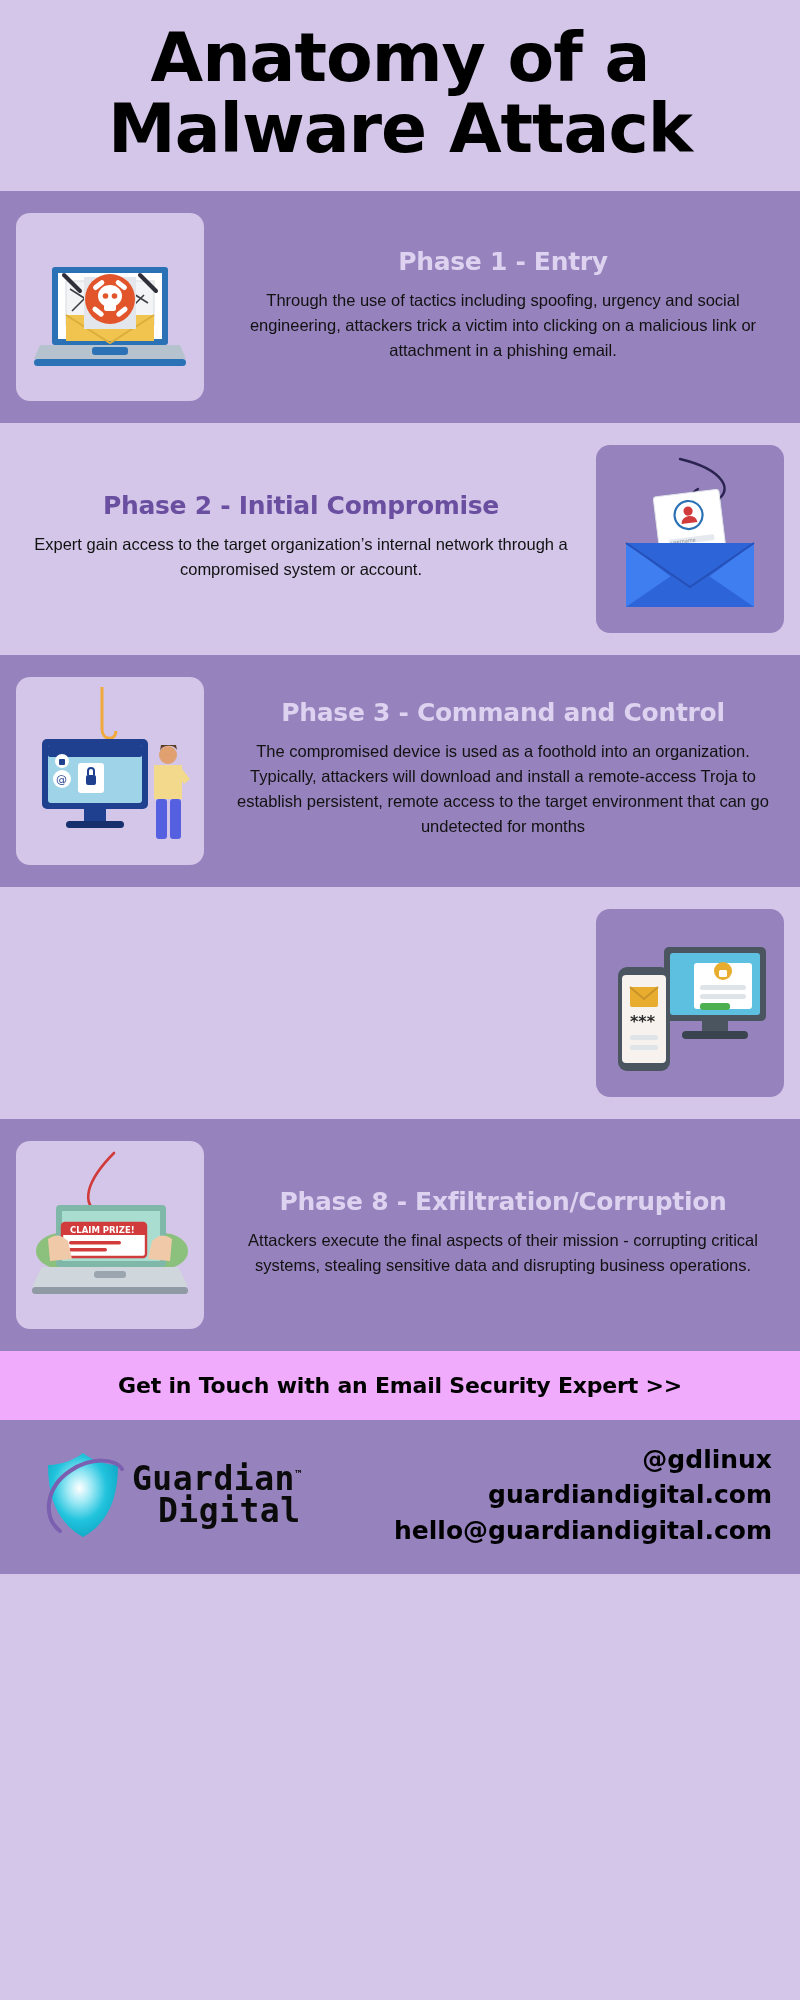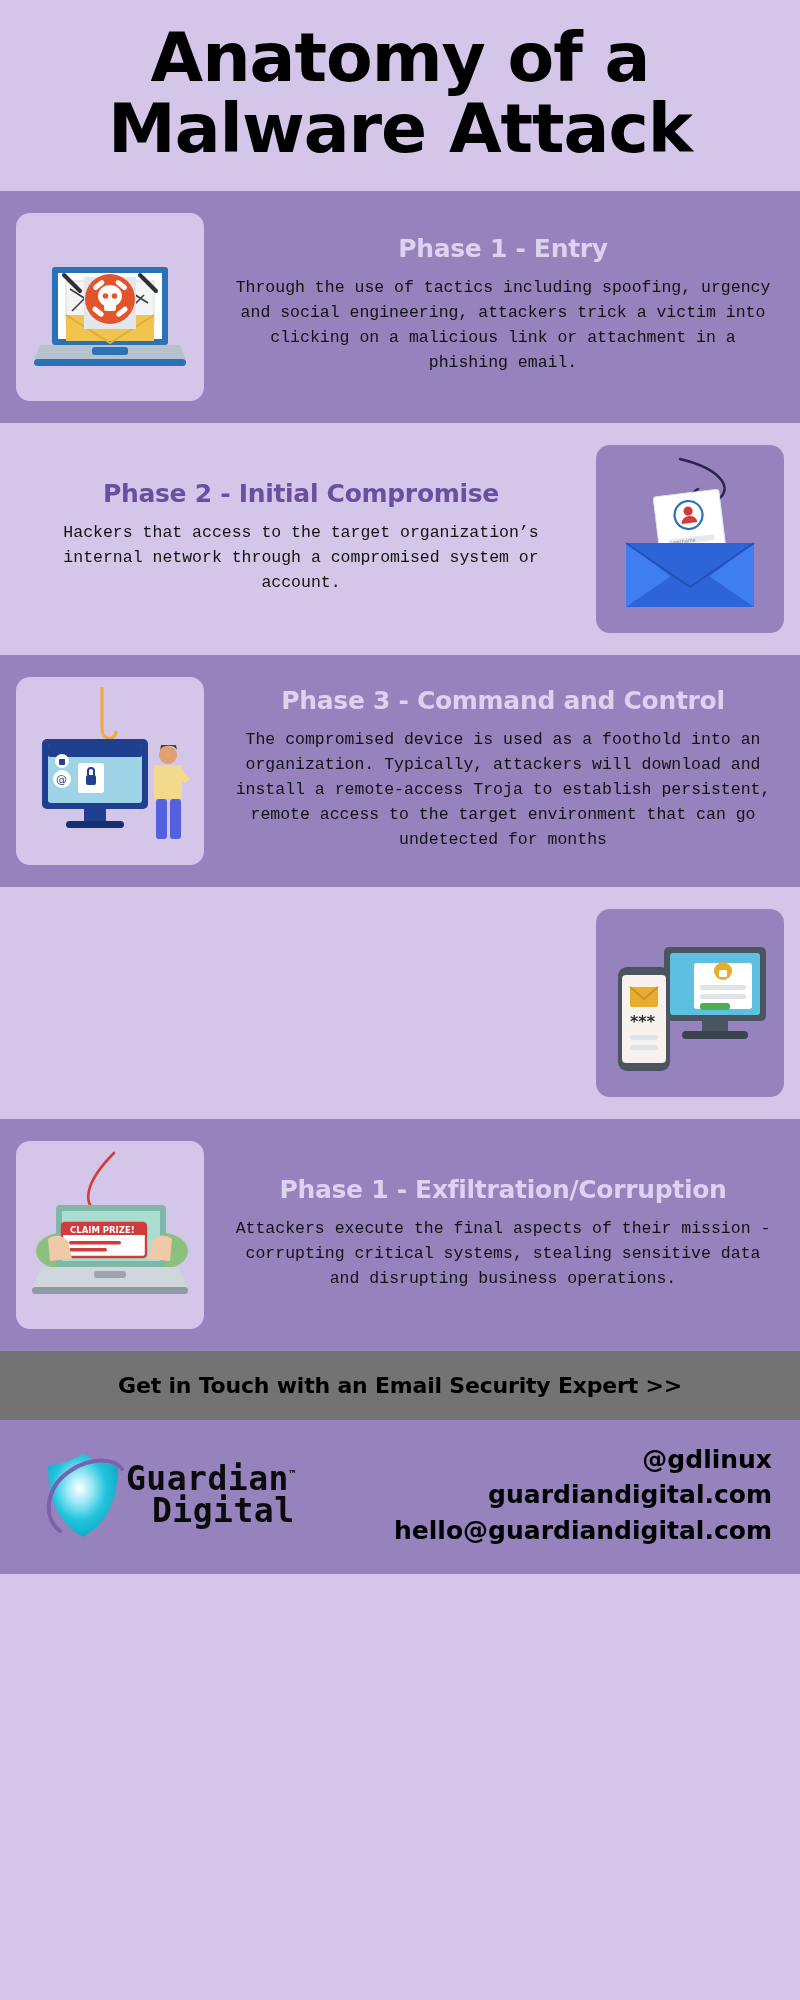--- a/index.html
+++ b/index.html
@@ -51,45 +51,45 @@
     font-family:"DejaVu Sans","Liberation Sans",sans-serif;
     font-weight:bold;
     font-size:25px;
     letter-spacing:-0.3px;
     margin-bottom:12px;
     text-align:center;
   }
   .ph-head.lt { color:#ddd2ef; }
   .ph-head.dk { color:#6a4ea0; }
   .ph-body {
-    font-family:Liberation Mono, monospace;
+    font-family:Liberation Sans, sans-serif;
     font-size:16.5px;
     line-height:1.52;
     color:#121212;
     text-align:center;
   }
 
   
   .cta {
-    background:#737373;
+    background:#f0abfc;
     text-align:center;
     padding:22px 20px;
   }
   .cta-text {
     font-family:"DejaVu Sans","Liberation Sans",sans-serif;
     font-weight:bold; font-size:22px; color:#000; letter-spacing:-0.2px;
   }
 
   
   .footer {
     background:#9682bd;
     display:flex; align-items:center; justify-content:space-between;
     padding:22px 28px 26px 40px;
   }
-  .brand { display:flex; align-items:center; }
+  .brand { display:flex; align-items:center; gap:6px; }
   .brand-txt { line-height:0.98; }
   .brand-txt .l1, .brand-txt .l2 {
     font-family:"DejaVu Sans Mono","Liberation Mono",monospace;
     font-weight:bold; color:#0b0b0b; font-size:33px; letter-spacing:0.5px;
   }
   .brand-txt .l2 { padding-left:26px; }
   .tm { font-size:11px; vertical-align:super; }
 
   .contact { text-align:right; }
   .contact div {
@@ -172,21 +172,21 @@
 
           <path d="M24 92 L152 92 L152 156 L24 156 Z" fill="#2d64d8"></path>
           <path d="M24 92 L88 140 L152 92 L152 156 L24 156 Z" fill="#3f7ef0"></path>
           <path d="M24 156 L88 112 L152 156 Z" fill="#2d64d8"></path>
           <path d="M24 92 L88 136 L152 92" fill="none" stroke="#2550b8" stroke-width="2"></path>
         </svg>
       </div>
     </div>
     <div class="copy">
       <div class="ph-head dk">Phase 2 - Initial Compromise</div>
-      <div class="ph-body">Hackers that access to the target organization’s internal network through a compromised system or account.</div>
+      <div class="ph-body">Expert gain access to the target organization’s internal network through a compromised system or account.</div>
     </div>
   </div>
 
   <div class="phase dark">
     <div class="art-wrap">
       <div class="art on-dark">
         <svg width="176" height="176" viewBox="0 0 176 176">
 
           <path d="M80 4 L80 46 C80 58 94 58 94 48" fill="none" stroke="#f0a93a" stroke-width="3"></path>
 
@@ -276,21 +276,21 @@
           <path d="M26 92 q10 -8 20 2 l4 18 -22 2 z" fill="#f0c9a8"></path>
           <path d="M150 92 q-10 -8 -20 2 l-4 18 22 2 z" fill="#f0c9a8"></path>
 
           <path d="M20 120 L156 120 L166 140 L10 140 Z" fill="#cfd6dc"></path>
           <rect x="10" y="140" width="156" height="7" rx="3.5" fill="#8f9aa4"></rect>
           <rect x="72" y="124" width="32" height="7" rx="3" fill="#9aa5af"></rect>
         </svg>
       </div>
     </div>
     <div class="copy">
-      <div class="ph-head lt">Phase 1 - Exfiltration/Corruption</div>
+      <div class="ph-head lt">Phase 8 - Exfiltration/Corruption</div>
       <div class="ph-body">Attackers execute the final aspects of their mission - corrupting critical systems, stealing sensitive data and disrupting business operations.</div>
     </div>
   </div>
 
   <div class="cta">
     <span class="cta-text">Get in Touch with an Email Security Expert &gt;&gt;</span>
   </div>
 
   <div class="footer">
     <div class="brand">

